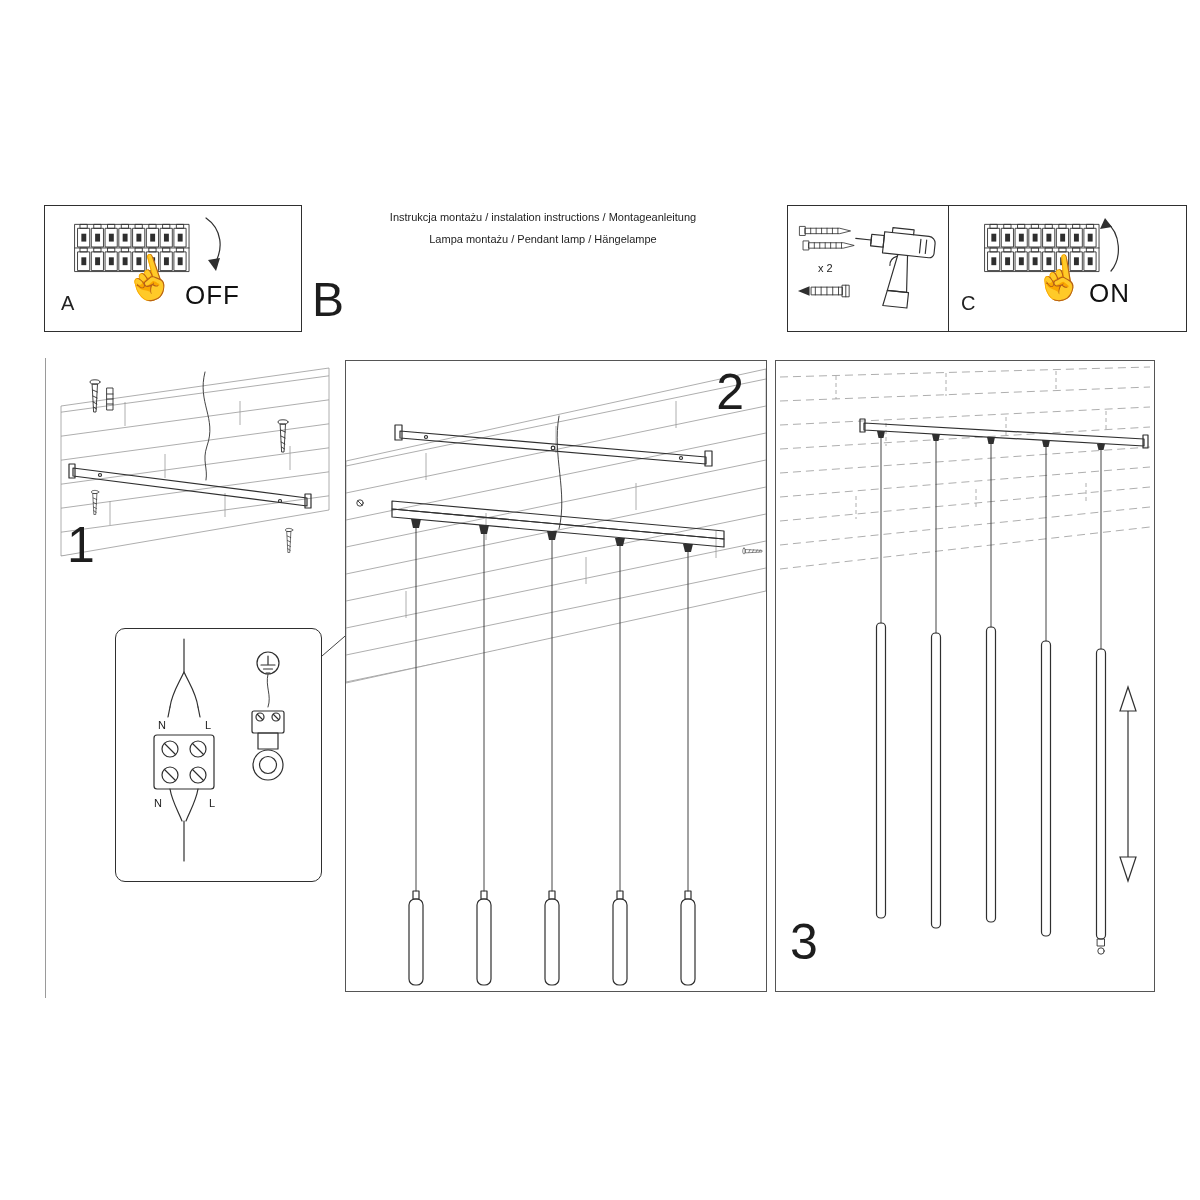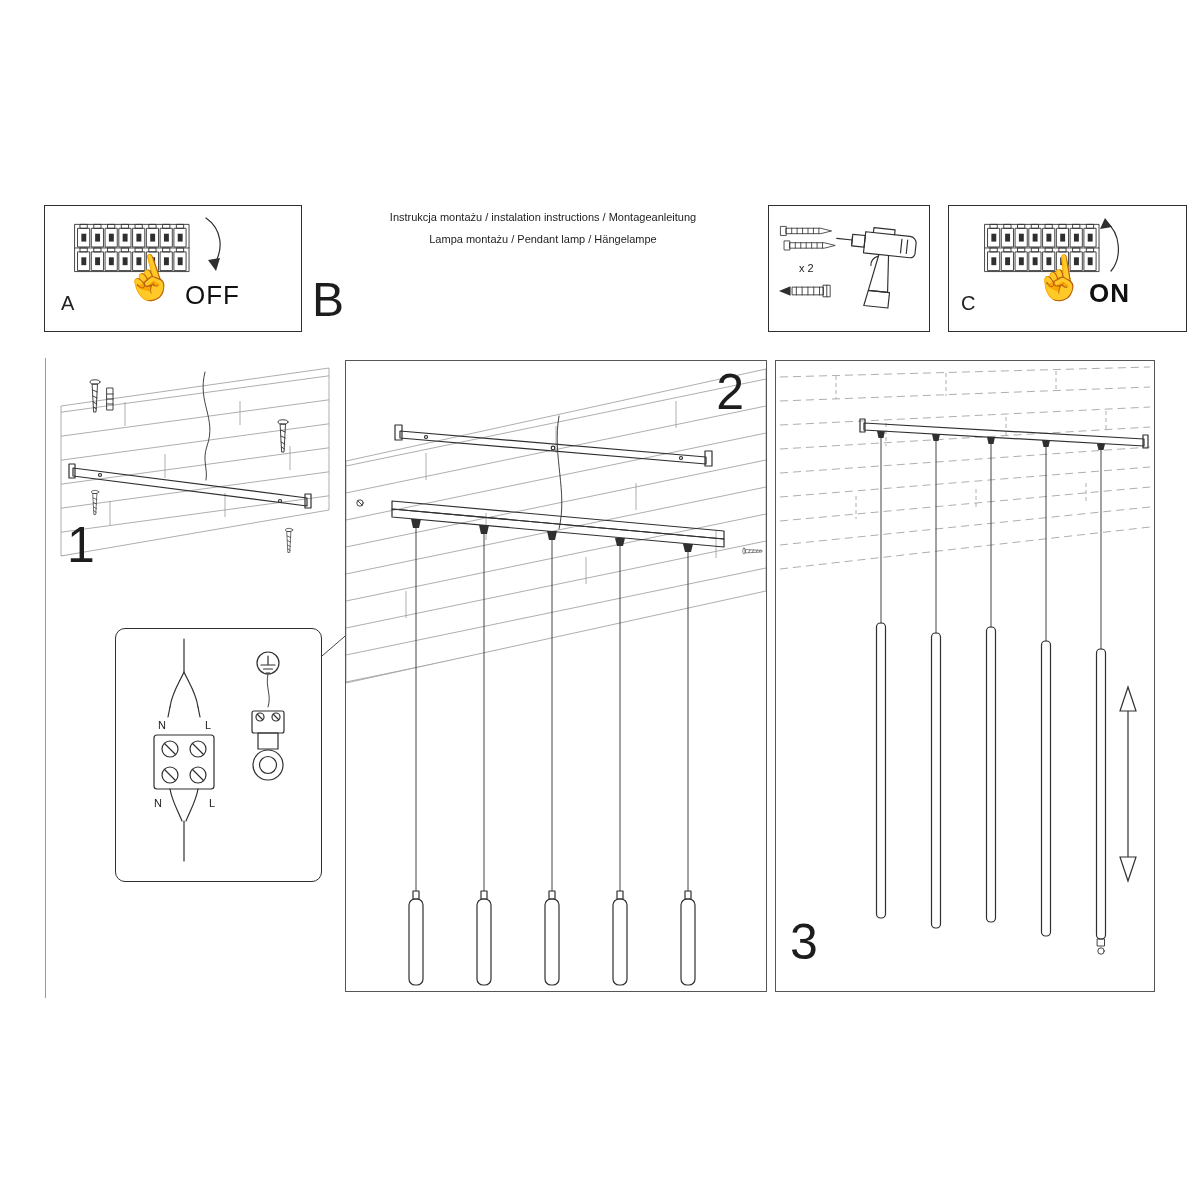--- a/index.html
+++ b/index.html
@@ -72,21 +72,21 @@
     </svg>
     <span class="state-label" style="left:140px;top:74px;text-align:right;">OFF</span>
     <span class="corner-label" style="left:16px;top:86px;">A</span>
   </div>
 
   <div class="title-block">
     <div>Instrukcja montażu / instalation instructions / Montageanleitung</div>
     <div>Lampa montażu / Pendant lamp / Hängelampe</div>
   </div>
 
-  <div class="box" style="left:768px;top:205px;width:160px;height:125px;">
+  <div class="box" style="left:787px;top:205px;width:160px;height:125px;">
     <svg class="abs" style="left:10px;top:16px;" width="58" height="36" viewBox="0 0 64 36">
       <g class="ln thin">
         <path d="M2 3 h6 v10 h-6 z"></path>
         <path d="M8 5 h38 l12 3 -12 3 h-38 z"></path>
         <path d="M14 5 v6 M20 5 v6 M26 5 v6 M32 5 v6 M38 5 v6 M44 5 v6"></path>
         <g transform="translate(4,16)">
           <path d="M2 3 h6 v10 h-6 z"></path>
           <path d="M8 5 h38 l12 3 -12 3 h-38 z"></path>
           <path d="M14 5 v6 M20 5 v6 M26 5 v6 M32 5 v6 M38 5 v6 M44 5 v6"></path>
         </g>
@@ -138,21 +138,21 @@
           <use href="#bkmod" x="75" y="38"></use>
           <use href="#bkmod" x="89" y="38"></use>
           <use href="#bkmod" x="103" y="38"></use>
       </g>
     </svg>
     <span class="hand" style="left:84px;top:52px;transform:rotate(-8deg);">☝</span>
     <svg class="abs" style="left:146px;top:10px;" width="30" height="60" viewBox="0 0 30 60">
       <path class="ln" d="M16 55 C 27 42, 26 17, 11 6"></path>
       <polygon class="fl" points="5,13 10,2 17,11"></polygon>
     </svg>
-    <span class="state-label" style="left:140px;top:72px;font-weight:bold;">ON</span>
+    <span class="state-label" style="left:140px;top:72px;">ON</span>
     <span class="corner-label" style="left:12px;top:86px;">C</span>
   </div>
 
   <div class="abs" style="left:312px;top:272px;font-size:48px;color:#1d1d1d;">B</div>
 
   <div class="abs" style="left:45px;top:358px;width:1px;height:640px;background:#9a9a9a;"></div>
 
   <div class="abs" style="left:55px;top:358px;width:280px;height:225px;">
     <svg width="280" height="225" viewBox="0 0 280 225">
       <defs>

